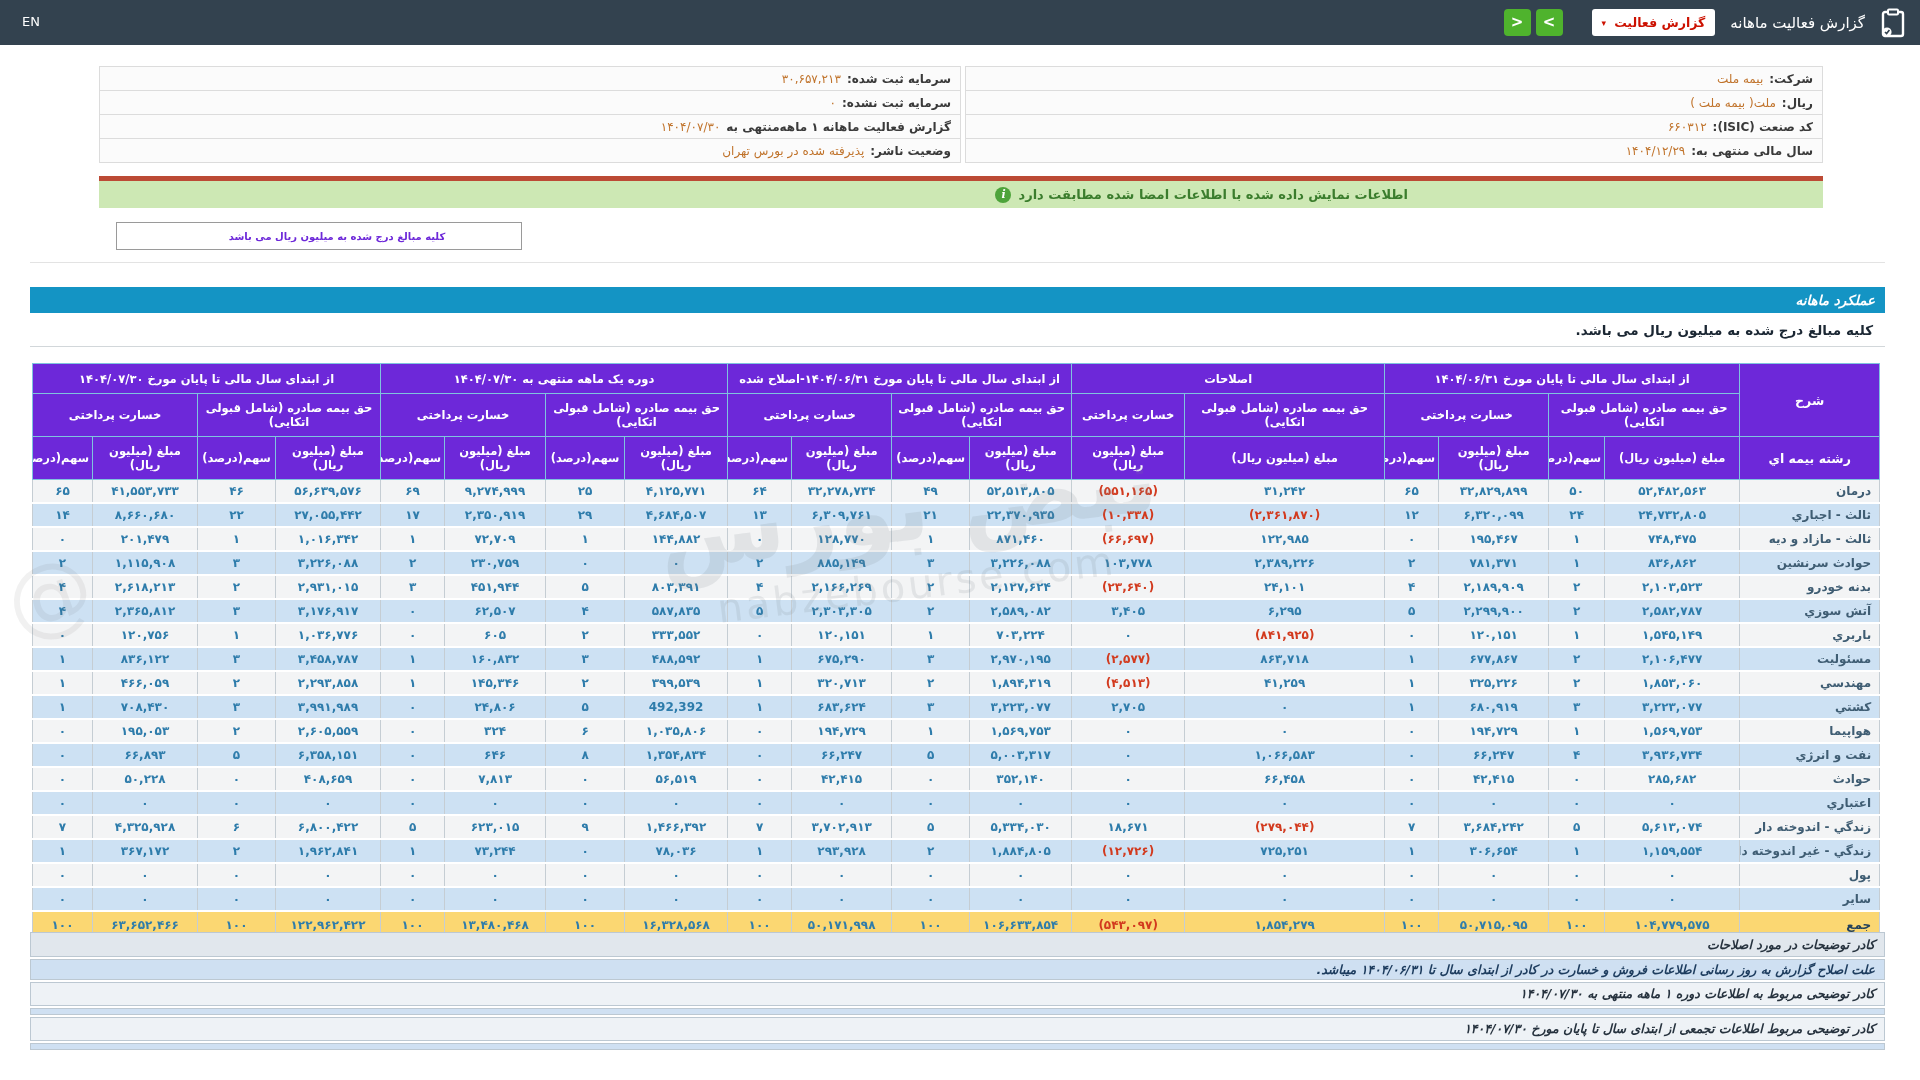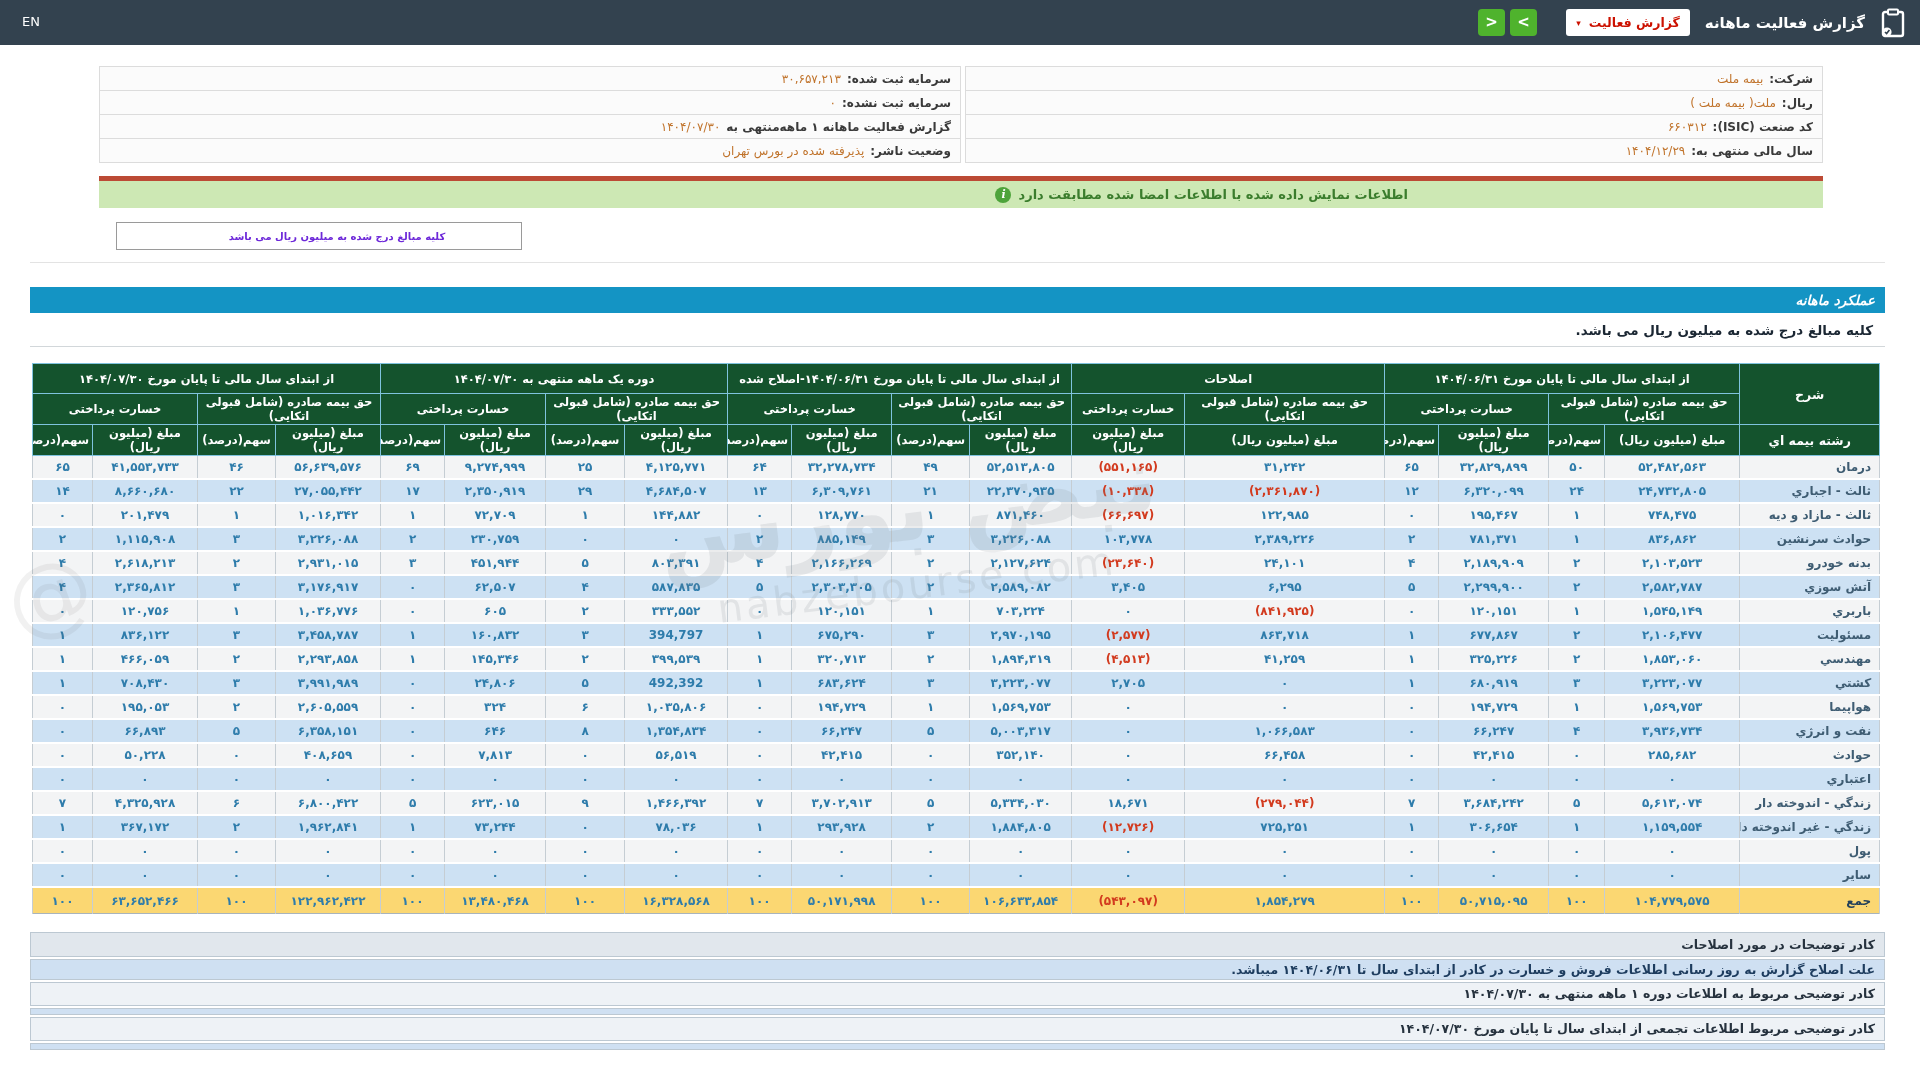--- a/index.html
+++ b/index.html
@@ -8,21 +8,21 @@
   
   .topbar{position:absolute;top:0;left:0;width:1920px;height:45px;background:#33424f;}
   .lang{position:absolute;left:22px;top:14px;color:#fff;font-size:13px;cursor:pointer;}
   .tb-right{position:absolute;right:14px;top:0;height:45px;display:flex;align-items:center;gap:15px;}
   .navbtns{display:flex;gap:5px;margin-right:14px;}
   .gbtn{width:27px;height:27px;background:#4fb32d;border:none;border-radius:4px;color:#fff;
         font-size:15px;font-weight:bold;line-height:1;cursor:pointer;padding:0;font-family:inherit;}
   .dd{display:flex;align-items:center;gap:8px;background:#fff;border:none;border-radius:3px;height:27px;
       padding:0 10px;color:#cc1100;font-size:12.5px;font-weight:bold;font-family:inherit;cursor:pointer;direction:ltr;}
   .caret{font-size:9px;}
-  .tb-title{color:#fff;font-size:15px;font-weight:bold;direction:rtl;}
+  .tb-title{color:#fff;font-size:15px;font-weight:normal;direction:rtl;}
   .clip svg{display:block;}
   
   .info{position:absolute;top:66px;}
   #info-left{left:99px;width:862px;}
   #info-right{left:965px;width:858px;}
   .info-row{height:23px;border:1px solid #dcdcdc;background:#fbfbfb;margin-top:-1px;direction:rtl;
             display:flex;align-items:center;gap:6px;padding:0 9px;font-size:12px;}
   .info-row:first-child{margin-top:0;}
   .il{font-weight:bold;color:#3a3a3a;}
   .ivv{color:#c0732b;}
@@ -36,38 +36,38 @@
           color:#6d28d9;font-size:10px;font-weight:bold;display:flex;align-items:center;justify-content:center;direction:rtl;padding-left:36px;}
   .hline{position:absolute;left:30px;top:262px;width:1855px;height:1px;background:#e3e3e3;}
   
   .secbar{position:absolute;left:30px;top:287px;width:1855px;height:26px;background:#1494c4;color:#fff;
           font-size:13.5px;font-weight:bold;line-height:26px;direction:rtl;padding-right:10px;box-sizing:border-box;font-style:italic;}
   .amtrow{position:absolute;left:30px;top:313px;width:1855px;height:34px;border-bottom:1px solid #d2d7da;background:#fff;
           color:#1b2733;font-size:13.5px;font-weight:bold;line-height:34px;direction:rtl;padding-right:12px;box-sizing:border-box;}
   
   .perf{position:absolute;left:32px;top:363px;width:1847px;border-collapse:collapse;table-layout:fixed;
         border:1px solid #a9b4bb;}
-  .perf th{background:#14532d;color:#fff;font-weight:bold;font-size:11.5px;border:1px solid #7fc3de;
-           padding:1px 3px;overflow:hidden;}
+  .perf th{background:#6d28d9;color:#fff;font-weight:bold;font-size:11.5px;border:1px solid #7fc3de;
+           padding:7px 3px;overflow:hidden;}
   .perf thead tr:nth-child(1){height:30px;}
   .perf thead tr:nth-child(2){height:24px;}
   .perf thead tr:nth-child(3){height:26px;}
   .perf th.sharh{font-size:12.5px;}
   .perf td{font-size:12px;font-weight:bold;color:#2e7cab;text-align:center;border-left:1px solid #c5cdd3;
            border-right:1px solid #c5cdd3;border-bottom:2px solid #fff;padding:0 3px;height:22px;
            overflow:hidden;white-space:nowrap;}
   .perf tbody tr:nth-child(odd){background:#f3f4f5;}
   .perf tbody tr:nth-child(even){background:#cde1f3;}
   .perf td.lbl{text-align:right;color:#3f5d73;padding-right:8px;}
   .perf td.neg{color:#d23a1e;}
   .perf tbody tr.total{background:#fbd772;}
   .perf tbody tr.total td{border-bottom:none;height:25px;}
   .perf tbody tr.total td.lbl{color:#24415a;}
   
-  #footnotes{position:absolute;left:30px;top:932px;width:1855px;}
+  #footnotes{position:absolute;left:30px;top:932px;width:1855px;font-style:italic;}
   .fn{direction:rtl;box-sizing:border-box;padding:0 9px;font-size:12.5px;font-weight:bold;
       margin-bottom:2px;border:1px solid #bcc8d2;overflow:hidden;}
   .fn-head{height:25px;line-height:23px;background:#e1e7ed;color:#26323e;}
   .fn-blue{height:21px;line-height:19px;background:#cfe0f2;color:#1d3c5e;}
   .fn-light{height:24px;line-height:22px;background:#eef2f6;color:#26323e;}
   .fn-thin{height:7px;background:#cfe0f2;padding:0;}
   
   .wm{position:absolute;left:560px;top:455px;width:700px;text-align:center;transform:rotate(-7deg);
       opacity:.15;color:#7d868d;pointer-events:none;}
   .wm-fa{font-size:92px;font-weight:bold;direction:rtl;}
@@ -372,21 +372,21 @@
           <td>۲,۱۰۶,۴۷۷</td>
           <td>۲</td>
           <td>۶۷۷,۸۶۷</td>
           <td>۱</td>
           <td>۸۶۳,۷۱۸</td>
           <td class="neg">(۲,۵۷۷)</td>
           <td>۲,۹۷۰,۱۹۵</td>
           <td>۳</td>
           <td>۶۷۵,۲۹۰</td>
           <td>۱</td>
-          <td>394,797</td>
+          <td>۴۸۸,۵۹۲</td>
           <td>۳</td>
           <td>۱۶۰,۸۳۲</td>
           <td>۱</td>
           <td>۳,۴۵۸,۷۸۷</td>
           <td>۳</td>
           <td>۸۳۶,۱۲۲</td>
           <td>۱</td>
         </tr>
         <tr>
           <td class="lbl">مهندسي</td>

